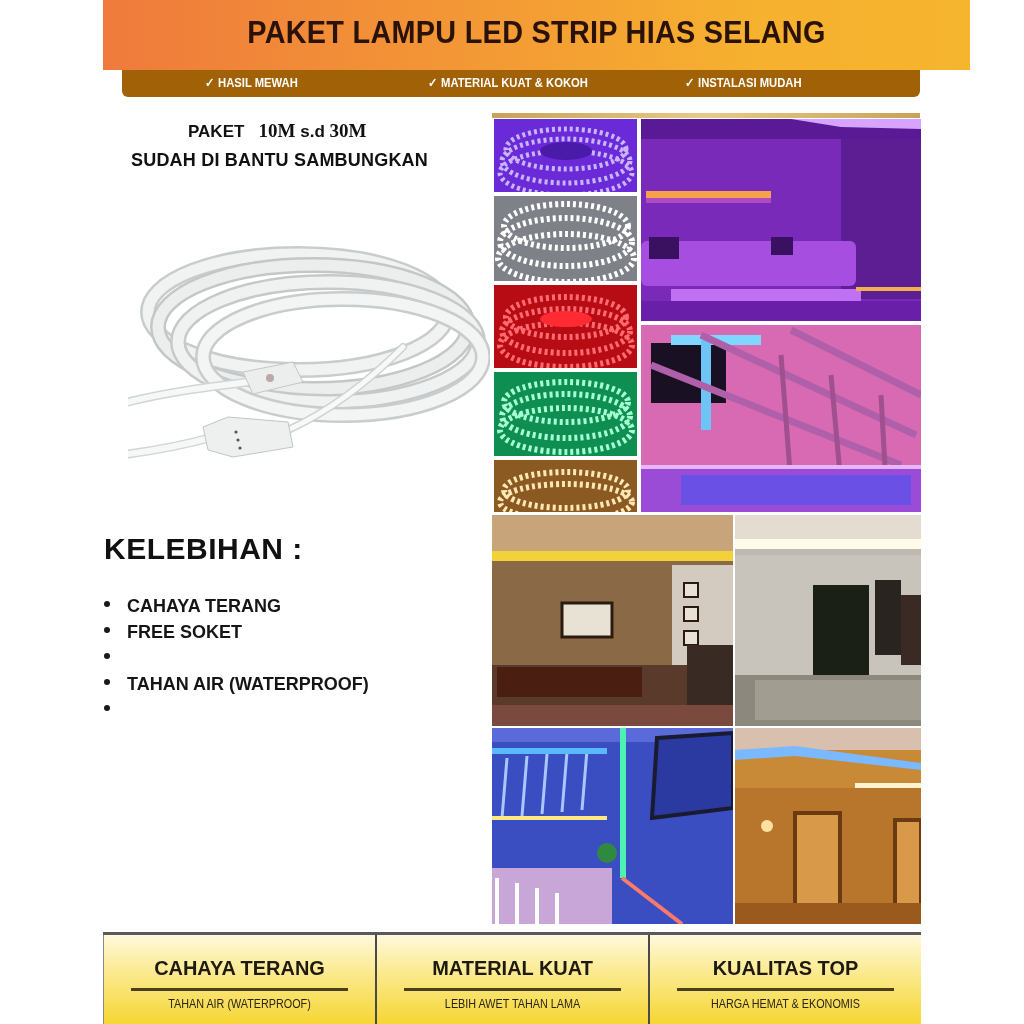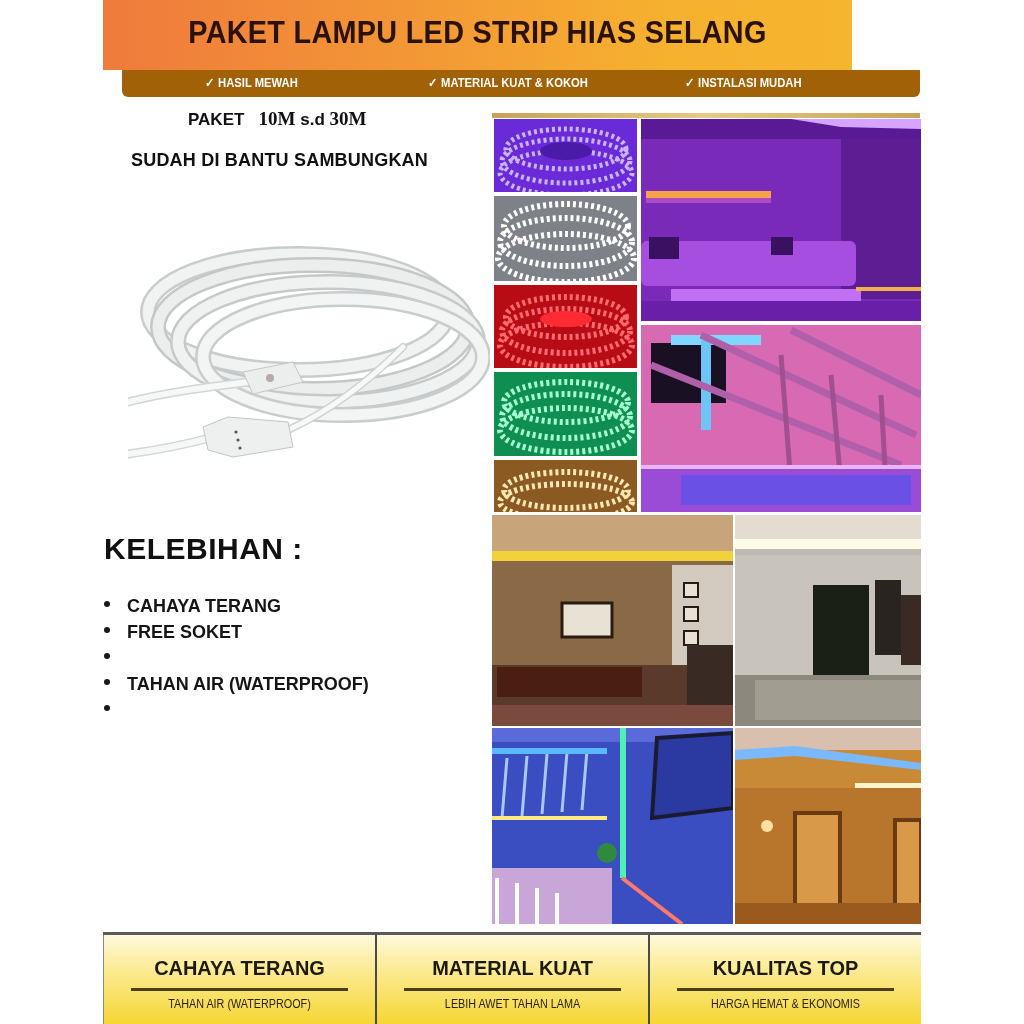--- a/index.html
+++ b/index.html
@@ -1,34 +1,34 @@
 <!DOCTYPE html>
 <html><head>
 <meta charset="utf-8">
 <style>
   * { box-sizing: border-box; margin: 0; padding: 0; }
   html, body { width: 1024px; height: 1024px; background: #ffffff; overflow: hidden; }
   body { position: relative; font-family: "Liberation Sans", sans-serif; }
 
   
-  .banner { position: absolute; left: 103px; top: 0; width: 749px; height: 70px;
+  .banner { position: absolute; left: 103px; top: 0; width: 867px; height: 70px;
     background: linear-gradient(90deg, #ef7a3c 0%, #f39a35 45%, #f6b12f 75%, #f6b52e 100%); }
   .banner-title { position: absolute; left: 0; right: 0; top: 15px; text-align: center;
     font-family: "Liberation Sans", sans-serif; font-weight: 700; font-size: 31px;
     color: #2a1208; letter-spacing: 0.3px; transform: scaleX(0.93); }
   .feature-bar { position: absolute; left: 122px; top: 70px; width: 798px; height: 27px;
     background: #a16207; border-radius: 0 0 6px 6px; }
   .feature-bar .feat { position: absolute; top: 5px; font-weight: 700; font-size: 12.5px;
     color: #ffffff; white-space: nowrap; transform: scaleX(0.9); transform-origin: left center; }
   .feat .check { margin-right: 4px; }
   .gold-line { position: absolute; left: 492px; top: 113px; width: 428px; height: 5px;
     background: linear-gradient(90deg,#c9a25a,#e8c985,#c9a25a); }
 
   
-  .pkg-line1 { position: absolute; left: 188px; top: 108px; font-size: 17px; font-weight: 700; color: #111;
+  .pkg-line1 { position: absolute; left: 188px; top: 120px; font-size: 17px; font-weight: 700; color: #111;
     font-family: "Liberation Sans", sans-serif; }
   .pkg-line1 .serif { font-family: "Liberation Serif", serif; font-size: 19px; }
   .pkg-line2 { position: absolute; left: 131px; top: 150px; font-size: 18px; font-weight: 700; color: #111; letter-spacing: 0.2px; text-align: center; }
 
   
   .coil { position: absolute; left: 128px; top: 222px; width: 362px; height: 248px; }
 
   
   .thumb { position: absolute; left: 494px; width: 143px; overflow: hidden; }
   .thumb svg { width: 100%; height: 100%; display: block; }

